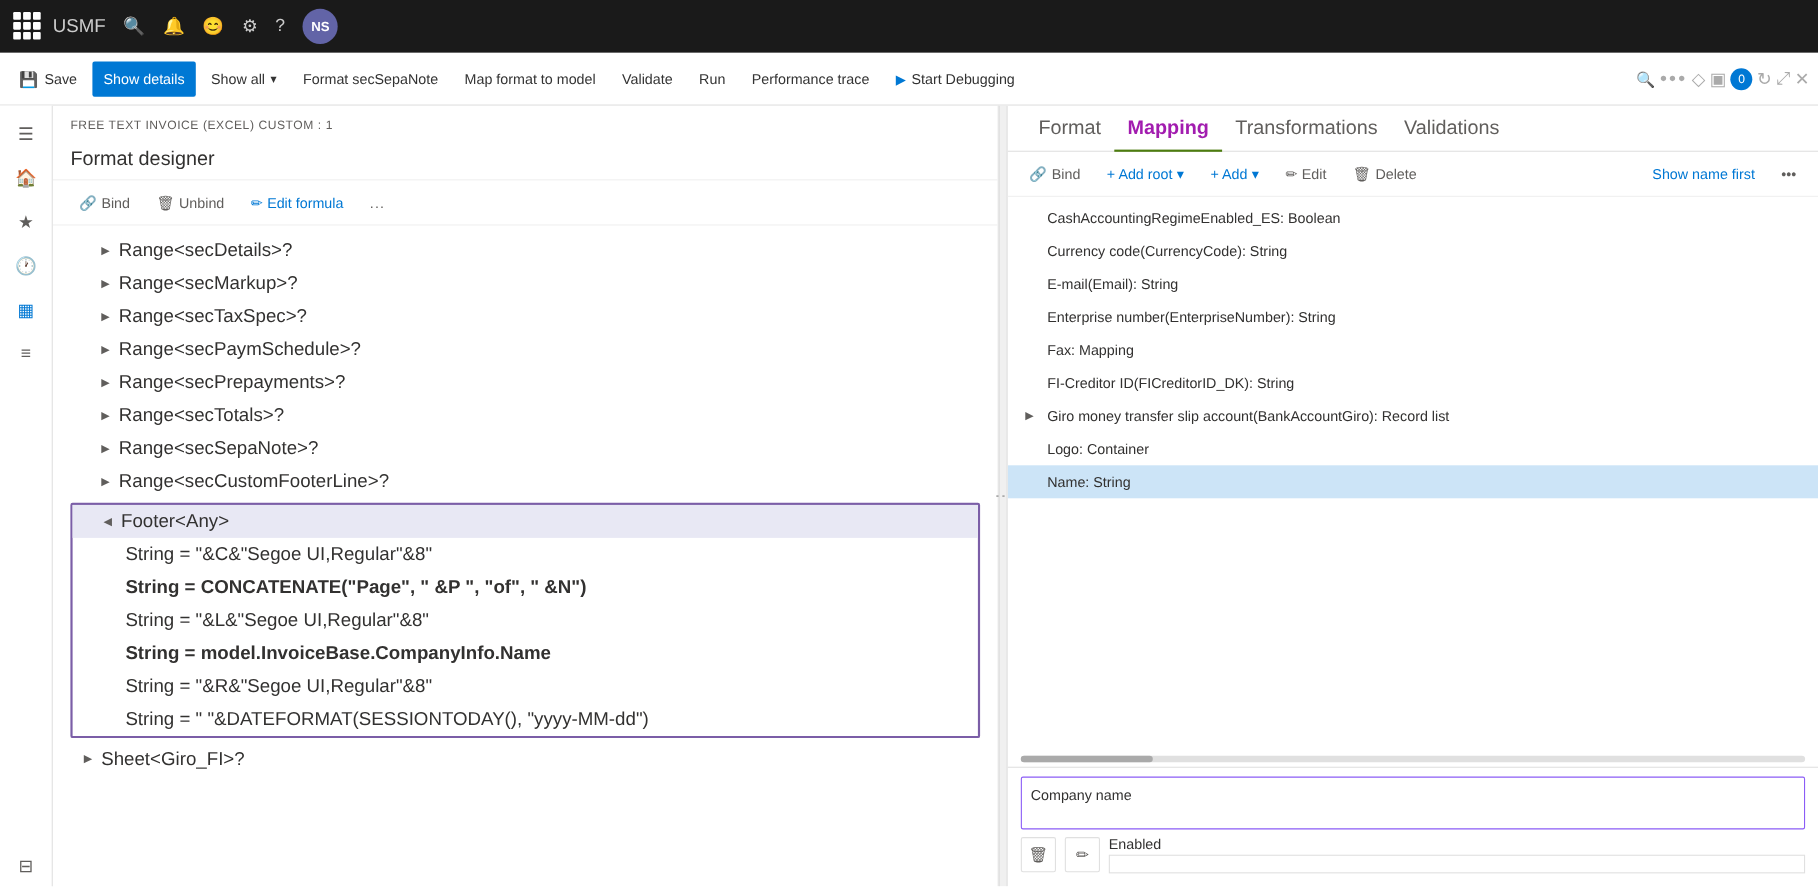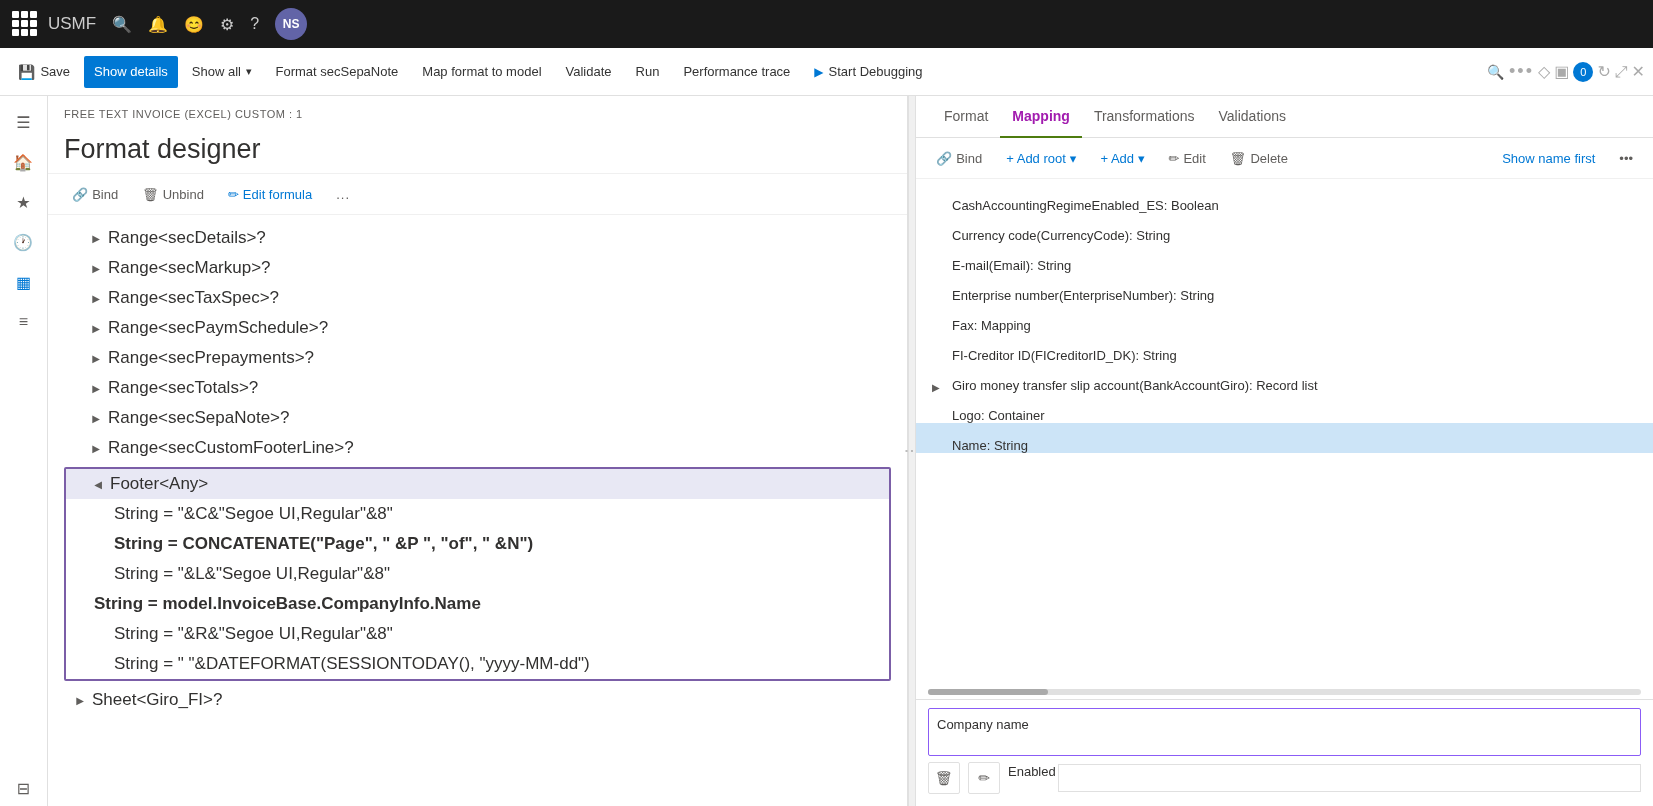--- a/index.html
+++ b/index.html
@@ -96,21 +96,21 @@
     .left-panel-header {
       padding: 12px 16px 8px 16px;
       border-bottom: 1px solid #f0f0f0;
     }
     .breadcrumb {
       font-size: 11px; color: #605e5c;
       text-transform: uppercase; letter-spacing: 0.5px;
       margin-bottom: 14px;
     }
     .page-title {
-      font-size: 27px; font-weight: 300; color: #323130;
+      font-size: 18px; font-weight: 300; color: #323130;
     }
     .action-bar {
       display: flex;
       align-items: center;
       padding: 6px 16px;
       gap: 8px;
       border-bottom: 1px solid #f0f0f0;
     }
     .action-btn {
       display: flex; align-items: center; gap: 4px;
@@ -171,21 +171,21 @@
       align-items: flex-end;
       border-bottom: 1px solid #e0e0e0;
       padding: 0 16px;
       height: 42px;
     }
     .right-tab {
       padding: 0 12px;
       height: 42px;
       display: flex;
       align-items: center;
-      font-size: 14px;
+      font-size: 18px;
       color: #605e5c;
       cursor: pointer;
       border-bottom: 2px solid transparent;
       margin-bottom: -1px;
     }
     .right-tab.active {
       color: #a21caf;
       border-bottom: 2px solid #4d7c0f;
       font-weight: 600;
     }
@@ -205,21 +205,21 @@
     .right-action-btn.text-gray { color: #605e5c; }
 
     
     .model-tree {
       flex: 1;
       overflow-y: auto;
       padding: 4px 0;
     }
     .model-item {
       display: flex;
-      align-items: flex-end;
+      align-items: center;
       height: 30px;
       padding-left: 16px;
       cursor: pointer;
     }
     .model-item.selected { background: #cce4f7; }
     .model-item .expand-icon {
       width: 16px; margin-right: 4px;
       color: #605e5c; font-size: 10px; display: flex; align-items: center;
     }
     .model-item .item-text { font-size: 13px; color: #323130; }
@@ -417,21 +417,21 @@
 
           <div class="tree-item" style="padding-left:48px;">
             <span class="item-text">String = "&amp;C&amp;"Segoe UI,Regular"&amp;8"</span>
           </div>
           <div class="tree-item" style="padding-left:48px;">
             <span class="item-text bold">String = CONCATENATE("Page", " &amp;P ", "of", " &amp;N")</span>
           </div>
           <div class="tree-item" style="padding-left:48px;">
             <span class="item-text">String = "&amp;L&amp;"Segoe UI,Regular"&amp;8"</span>
           </div>
-          <div class="tree-item" style="padding-left:28px;">
+          <div class="tree-item" style="padding-left:48px;">
             <span class="item-text bold">String = model.InvoiceBase.CompanyInfo.Name</span>
           </div>
           <div class="tree-item" style="padding-left:48px;">
             <span class="item-text">String = "&amp;R&amp;"Segoe UI,Regular"&amp;8"</span>
           </div>
           <div class="tree-item" style="padding-left:48px;">
             <span class="item-text">String = " "&amp;DATEFORMAT(SESSIONTODAY(), "yyyy-MM-dd")</span>
           </div>
         </div>
 
@@ -536,21 +536,21 @@
         <div style="width:120px;height:6px;background:#aaa;border-radius:3px;position:absolute;left:0"></div>
       </div>
 
       <div class="bottom-area">
         <div class="company-name-label">
           <span>Company name</span>
         </div>
         <div class="bottom-actions">
           <button class="icon-btn">🗑</button>
           <button class="icon-btn">✏</button>
-          <div style="flex:1;display:flex;flex-direction:row;gap:2px">
+          <div style="flex:1;display:flex;flex-direction:column;gap:2px">
             <span class="enabled-label">Enabled</span>
             <input class="enabled-input" type="text" value="" style="">
           </div>
         </div>
       </div>
     </div>
   </div>
 </div>
 
 </body></html>

